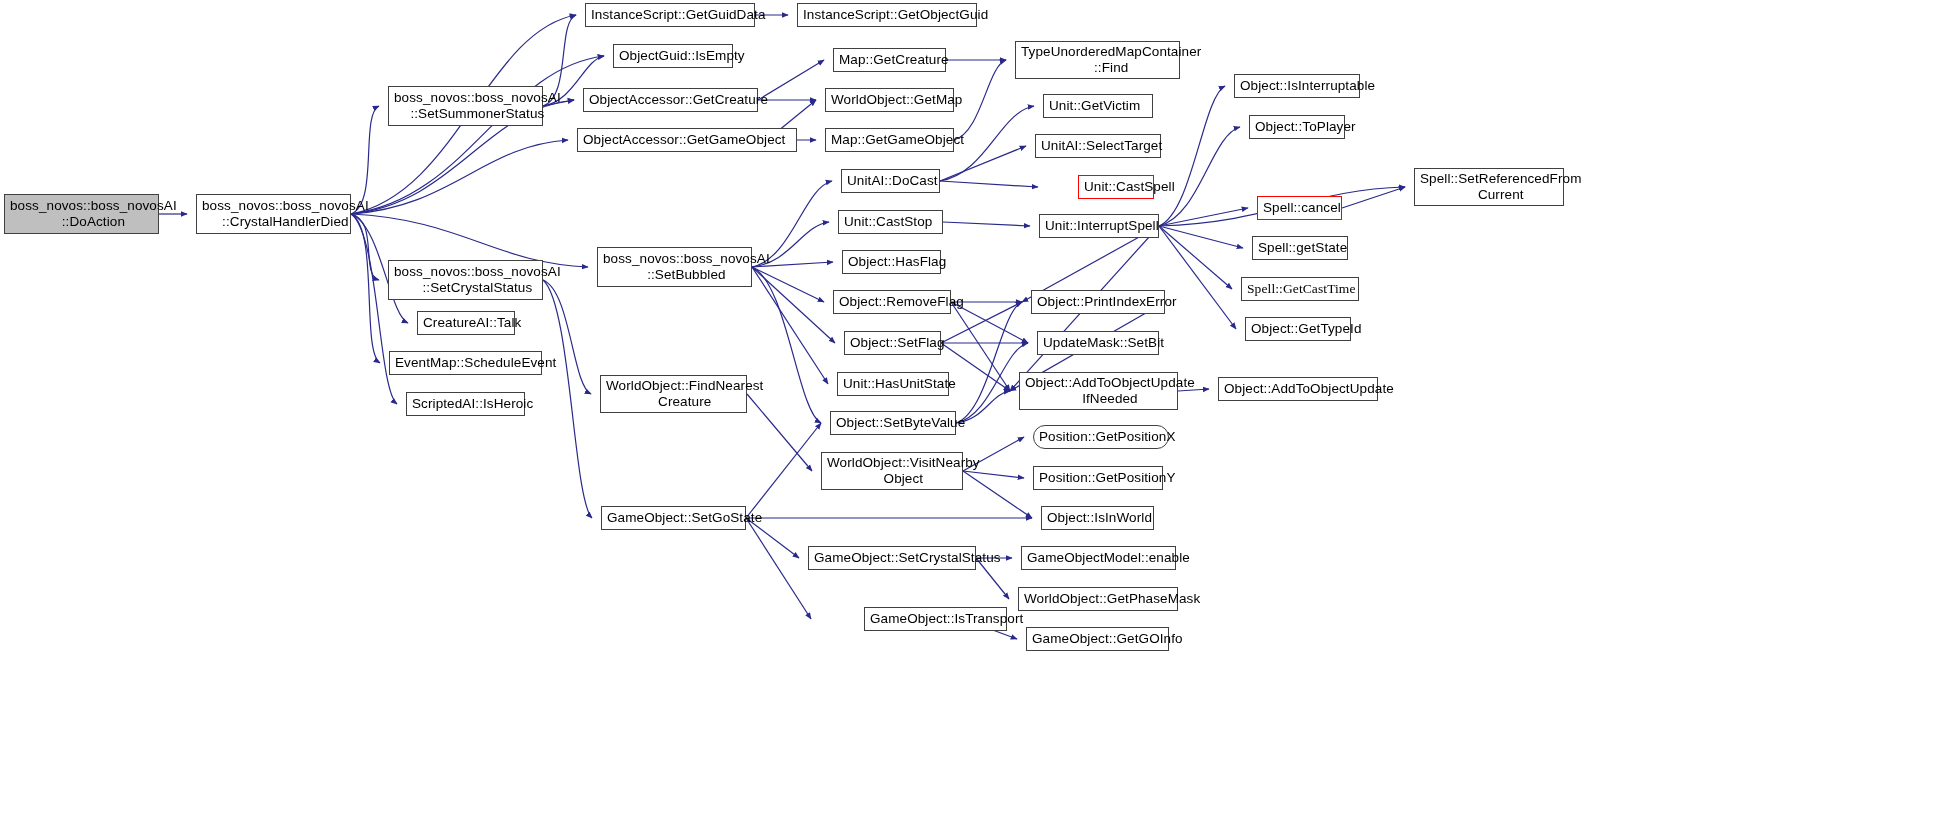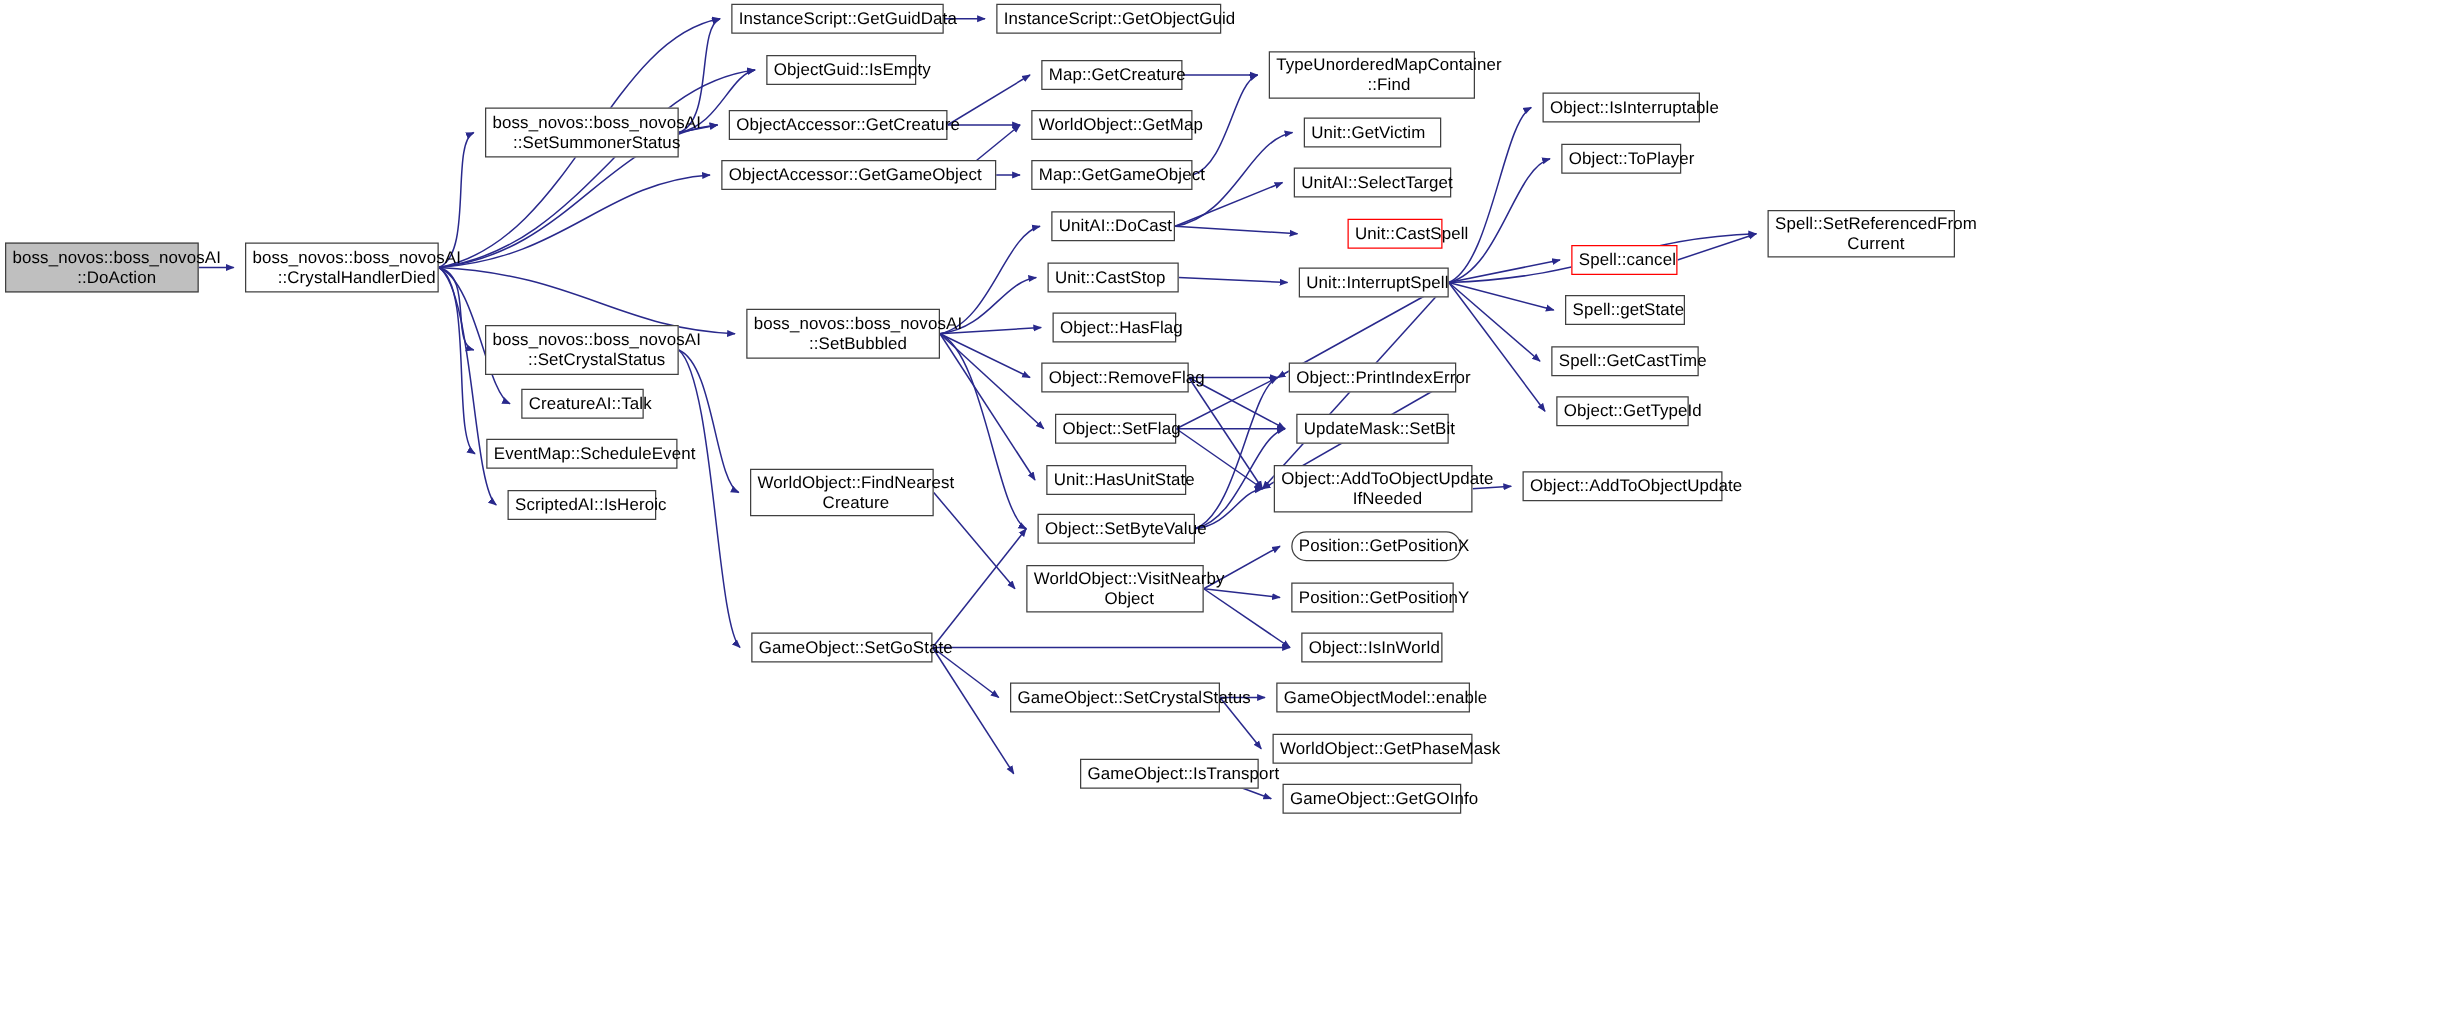--- a/index.html
+++ b/index.html
@@ -177,17 +177,17 @@
     <div class="node" style="left: 1041px; top: 506px; width: 113px; height: 24px;"><span class="node-label">Object::IsInWorld</span></div>
     <div class="node" style="left: 808px; top: 546px; width: 168px; height: 24px;"><span class="node-label">GameObject::SetCrystalStatus</span></div>
     <div class="node" style="left: 1021px; top: 546px; width: 155px; height: 24px;"><span class="node-label">GameObjectModel::enable</span></div>
     <div class="node" style="left: 1018px; top: 587px; width: 160px; height: 24px;"><span class="node-label">WorldObject::GetPhaseMask</span></div>
     <div class="node" style="left: 820px; top: 607px; width: 143px; height: 24px; margin-left: 44px;"><span class="node-label">GameObject::IsTransport</span></div>
     <div class="node" style="left: 1026px; top: 627px; width: 143px; height: 24px;"><span class="node-label">GameObject::GetGOInfo</span></div>
     <div class="node" style="left: 1234px; top: 74px; width: 126px; height: 24px;"><span class="node-label">Object::IsInterruptable</span></div>
     <div class="node" style="left: 1249px; top: 115px; width: 96px; height: 24px;"><span class="node-label">Object::ToPlayer</span></div>
     <div class="node redborder" style="left: 1257px; top: 196px; width: 85px; height: 24px;"><span class="node-label">Spell::cancel</span></div>
     <div class="node" style="left: 1252px; top: 236px; width: 96px; height: 24px;"><span class="node-label">Spell::getState</span></div>
-    <div class="node" style="left: 1241px; top: 277px; width: 118px; height: 24px;"><span class="node-label">Spell::GetCastTime</span></div>
+    <div class="node" style="left: 1241px; top: 277px; width: 118px; height: 24px; font-family: Liberation Serif, serif;"><span class="node-label">Spell::GetCastTime</span></div>
     <div class="node" style="left: 1245px; top: 317px; width: 106px; height: 24px;"><span class="node-label">Object::GetTypeId</span></div>
     <div class="node" style="left: 1414px; top: 168px; width: 150px; height: 38px;"><span class="node-label">Spell::SetReferencedFrom
 Current</span></div>
   </div>
 
 </body></html>

